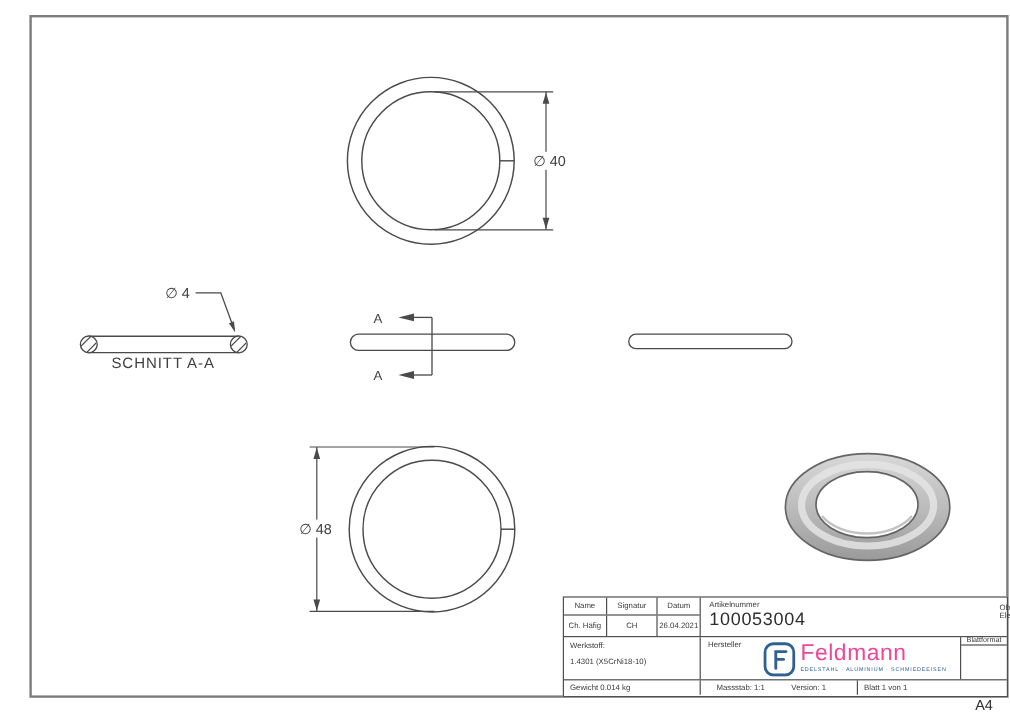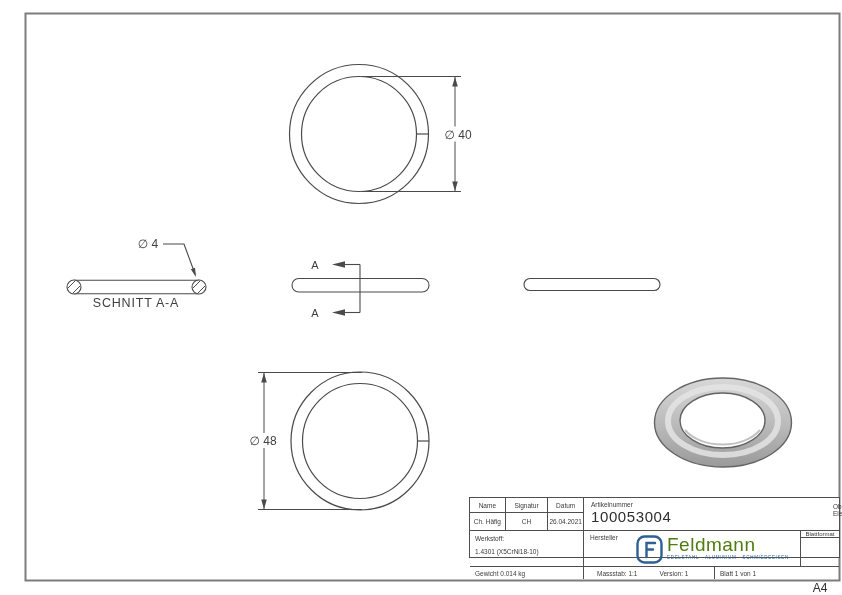--- a/index.html
+++ b/index.html
@@ -6,21 +6,21 @@
   body{
     width:842px;height:595px;background:#ffffff;
     font-family:"Liberation Sans",sans-serif;
     position:relative;overflow:hidden;color:#3f3f3f;
   }
   #sheet{position:absolute;left:12px;top:0;width:842px;height:595px;}
   svg text{font-family:"Liberation Sans",sans-serif;fill:#3f3f3f;}
 
   
   .tblock{
-    position:absolute;left:457px;top:497px;width:371px;height:61px;
+    position:absolute;left:457px;top:497px;width:371px;height:84px;
     box-sizing:border-box;border:1px solid #4f4f4f;background:#fff;
     font-size:6.5px;color:#3a3a3a;
   }
   .tb-top{height:32px;display:flex;}
   .tb-left{width:114px;box-sizing:border-box;border-right:1px solid #4f4f4f;}
   .tb-lrow{display:flex;box-sizing:border-box;}
   .tb-lrow.r1{height:15px;border-bottom:1px solid #4f4f4f;}
   .tb-lrow.r2{height:17px;}
   .tb-cell{box-sizing:border-box;display:flex;align-items:center;justify-content:center;}
   .tb-cell.c1{width:36px;border-right:1px solid #4f4f4f;}
@@ -169,21 +169,21 @@
       <div class="l2">1.4301 (X5CrNi18-10)</div>
     </div>
     <div class="tb-herst">
       <div class="lab">Hersteller</div>
       <div class="logo">
         <svg width="27" height="29" viewBox="0 0 27 29">
           <rect x="1.5" y="1.5" width="24" height="26" rx="7" fill="none" stroke="#2e6094" stroke-width="2.4"></rect>
           <path d="M 10.5 22 L 10.5 8 L 19 8 M 10.5 14.5 L 17 14.5" fill="none" stroke="#2e6094" stroke-width="2.4" stroke-linecap="round"></path>
         </svg>
         <div class="logo-txt">
-          <div class="logo-brand" style="color:#4d7c0f;">Feldmann</div>
+          <div class="logo-brand" style="color:#ec4899;">Feldmann</div>
           <div class="logo-tag" style="color:#2e6094;">EDELSTAHL · ALUMINIUM · SCHMIEDEEISEN</div>
         </div>
       </div>
     </div>
     <div class="tb-bfcol">
       <div class="bl">Blattformat</div>
       <div class="bv">A4</div>
     </div>
   </div>
 

